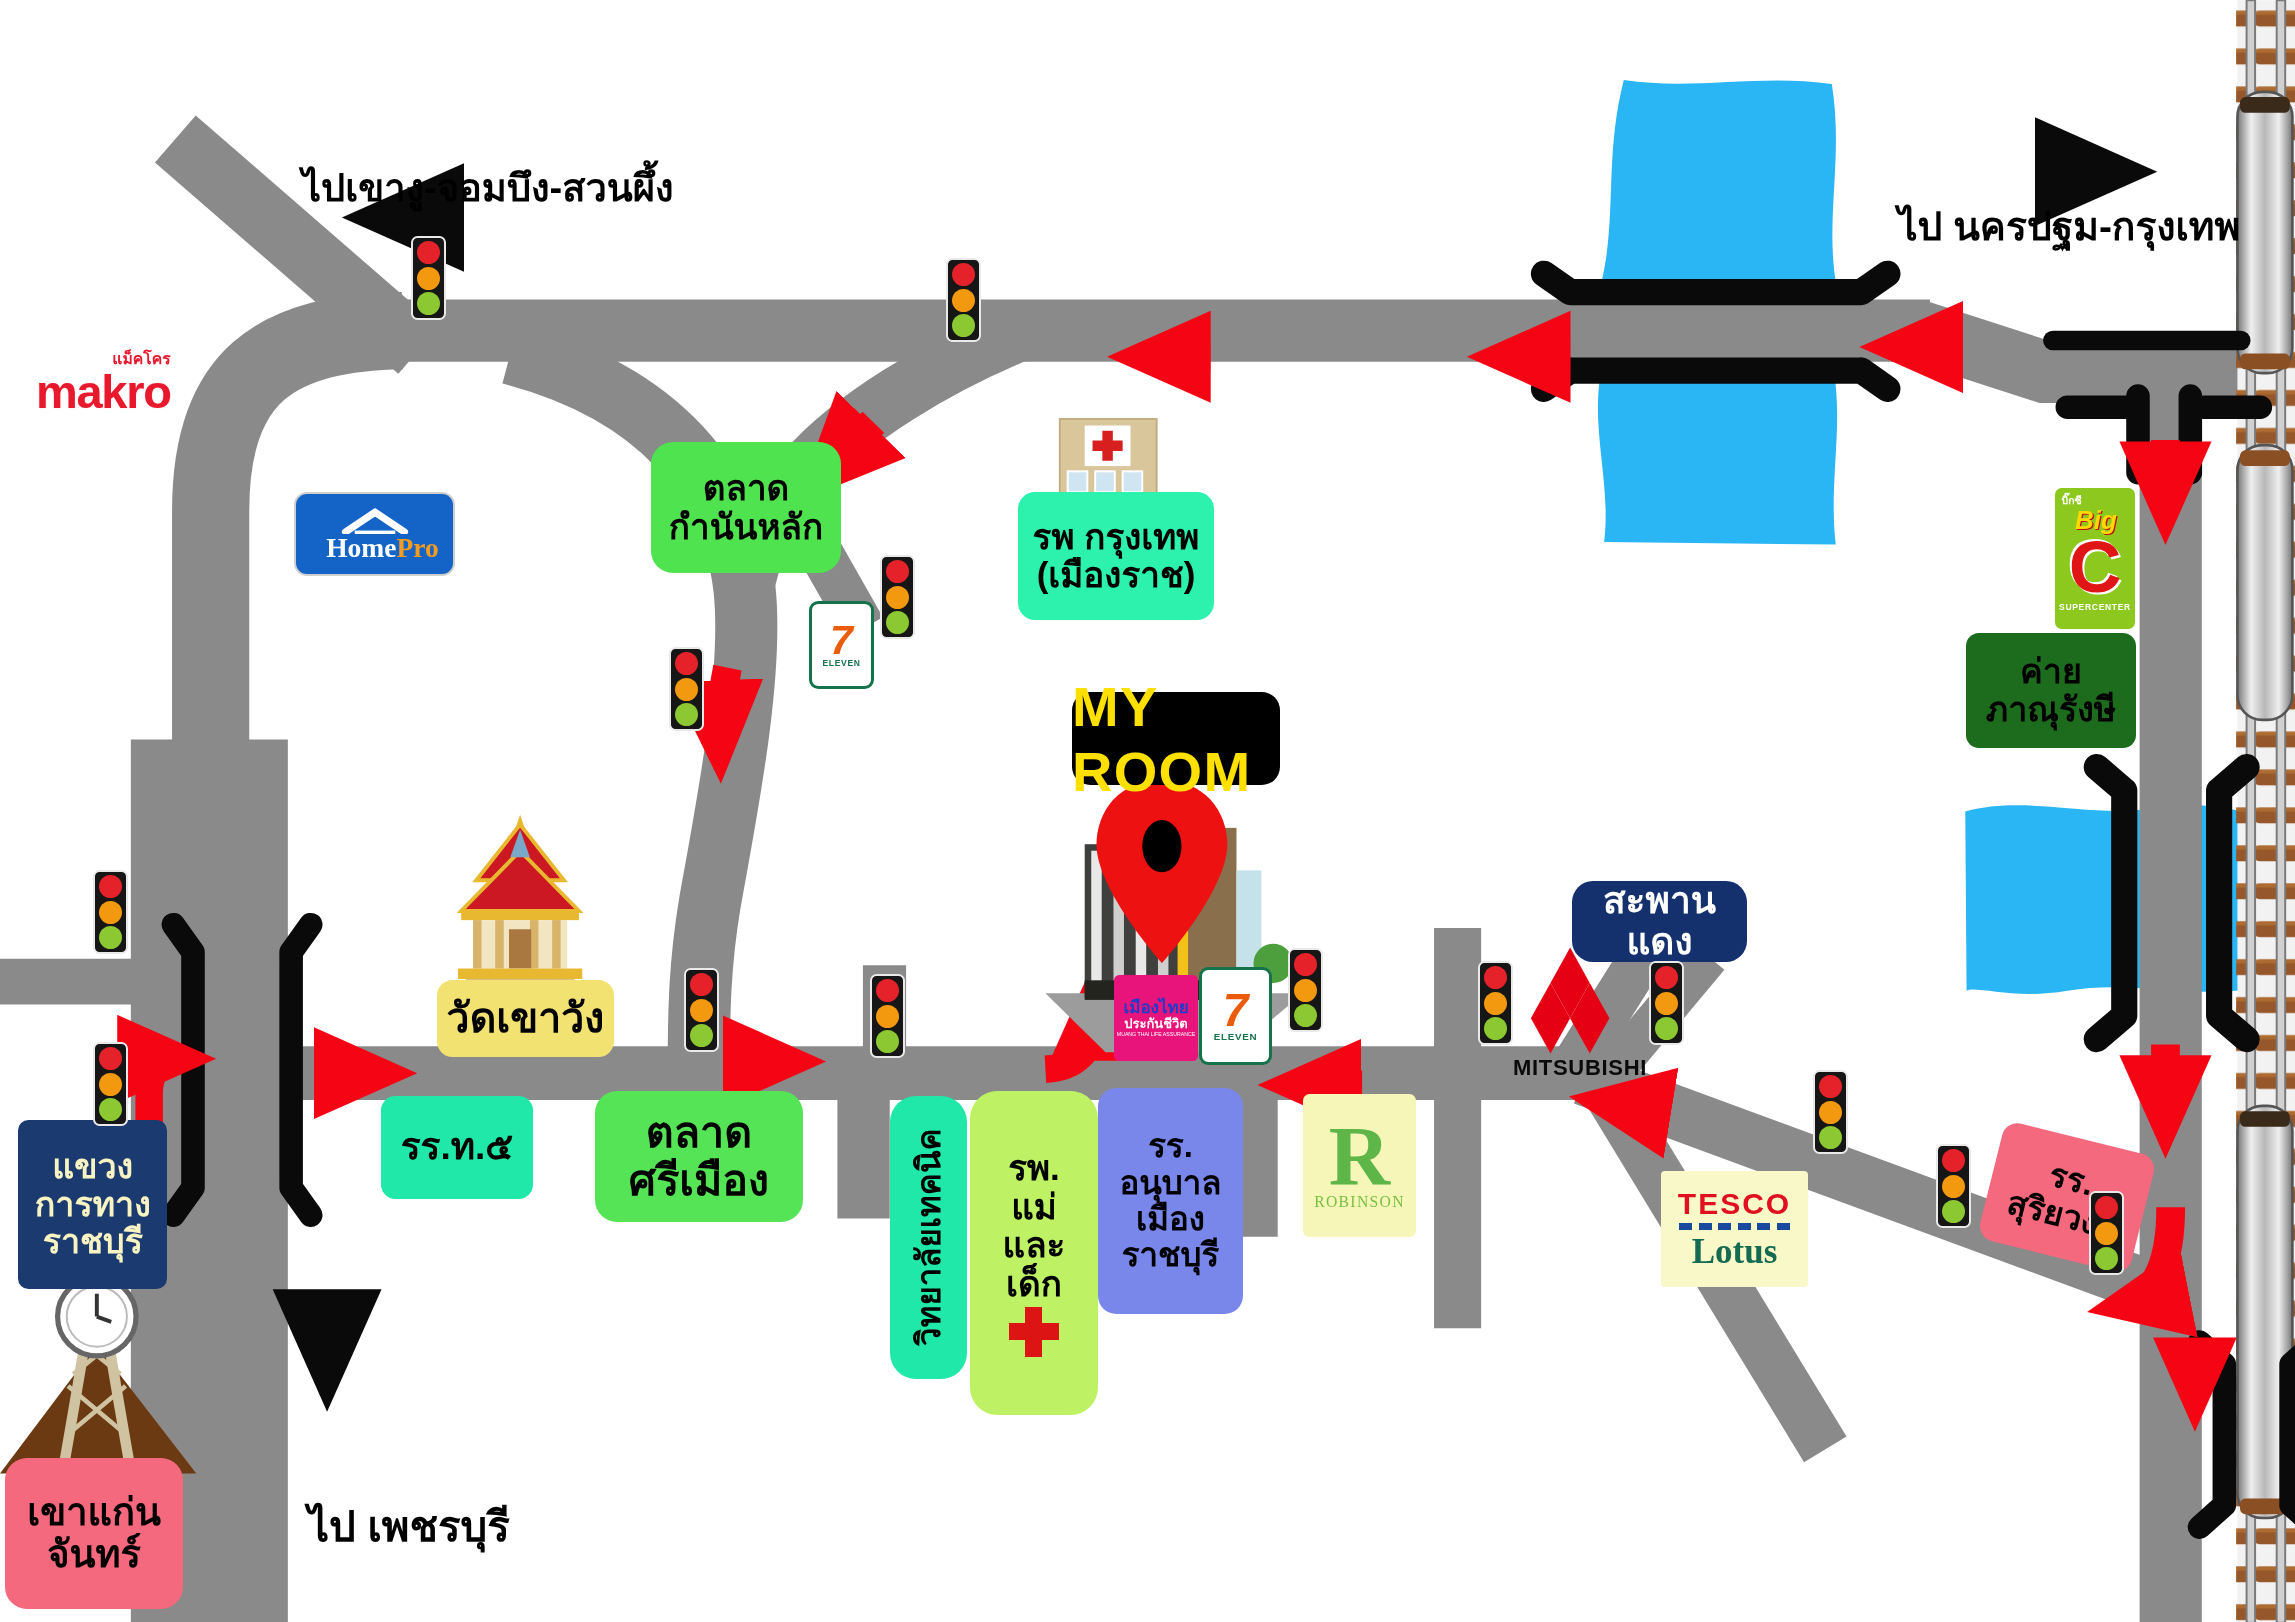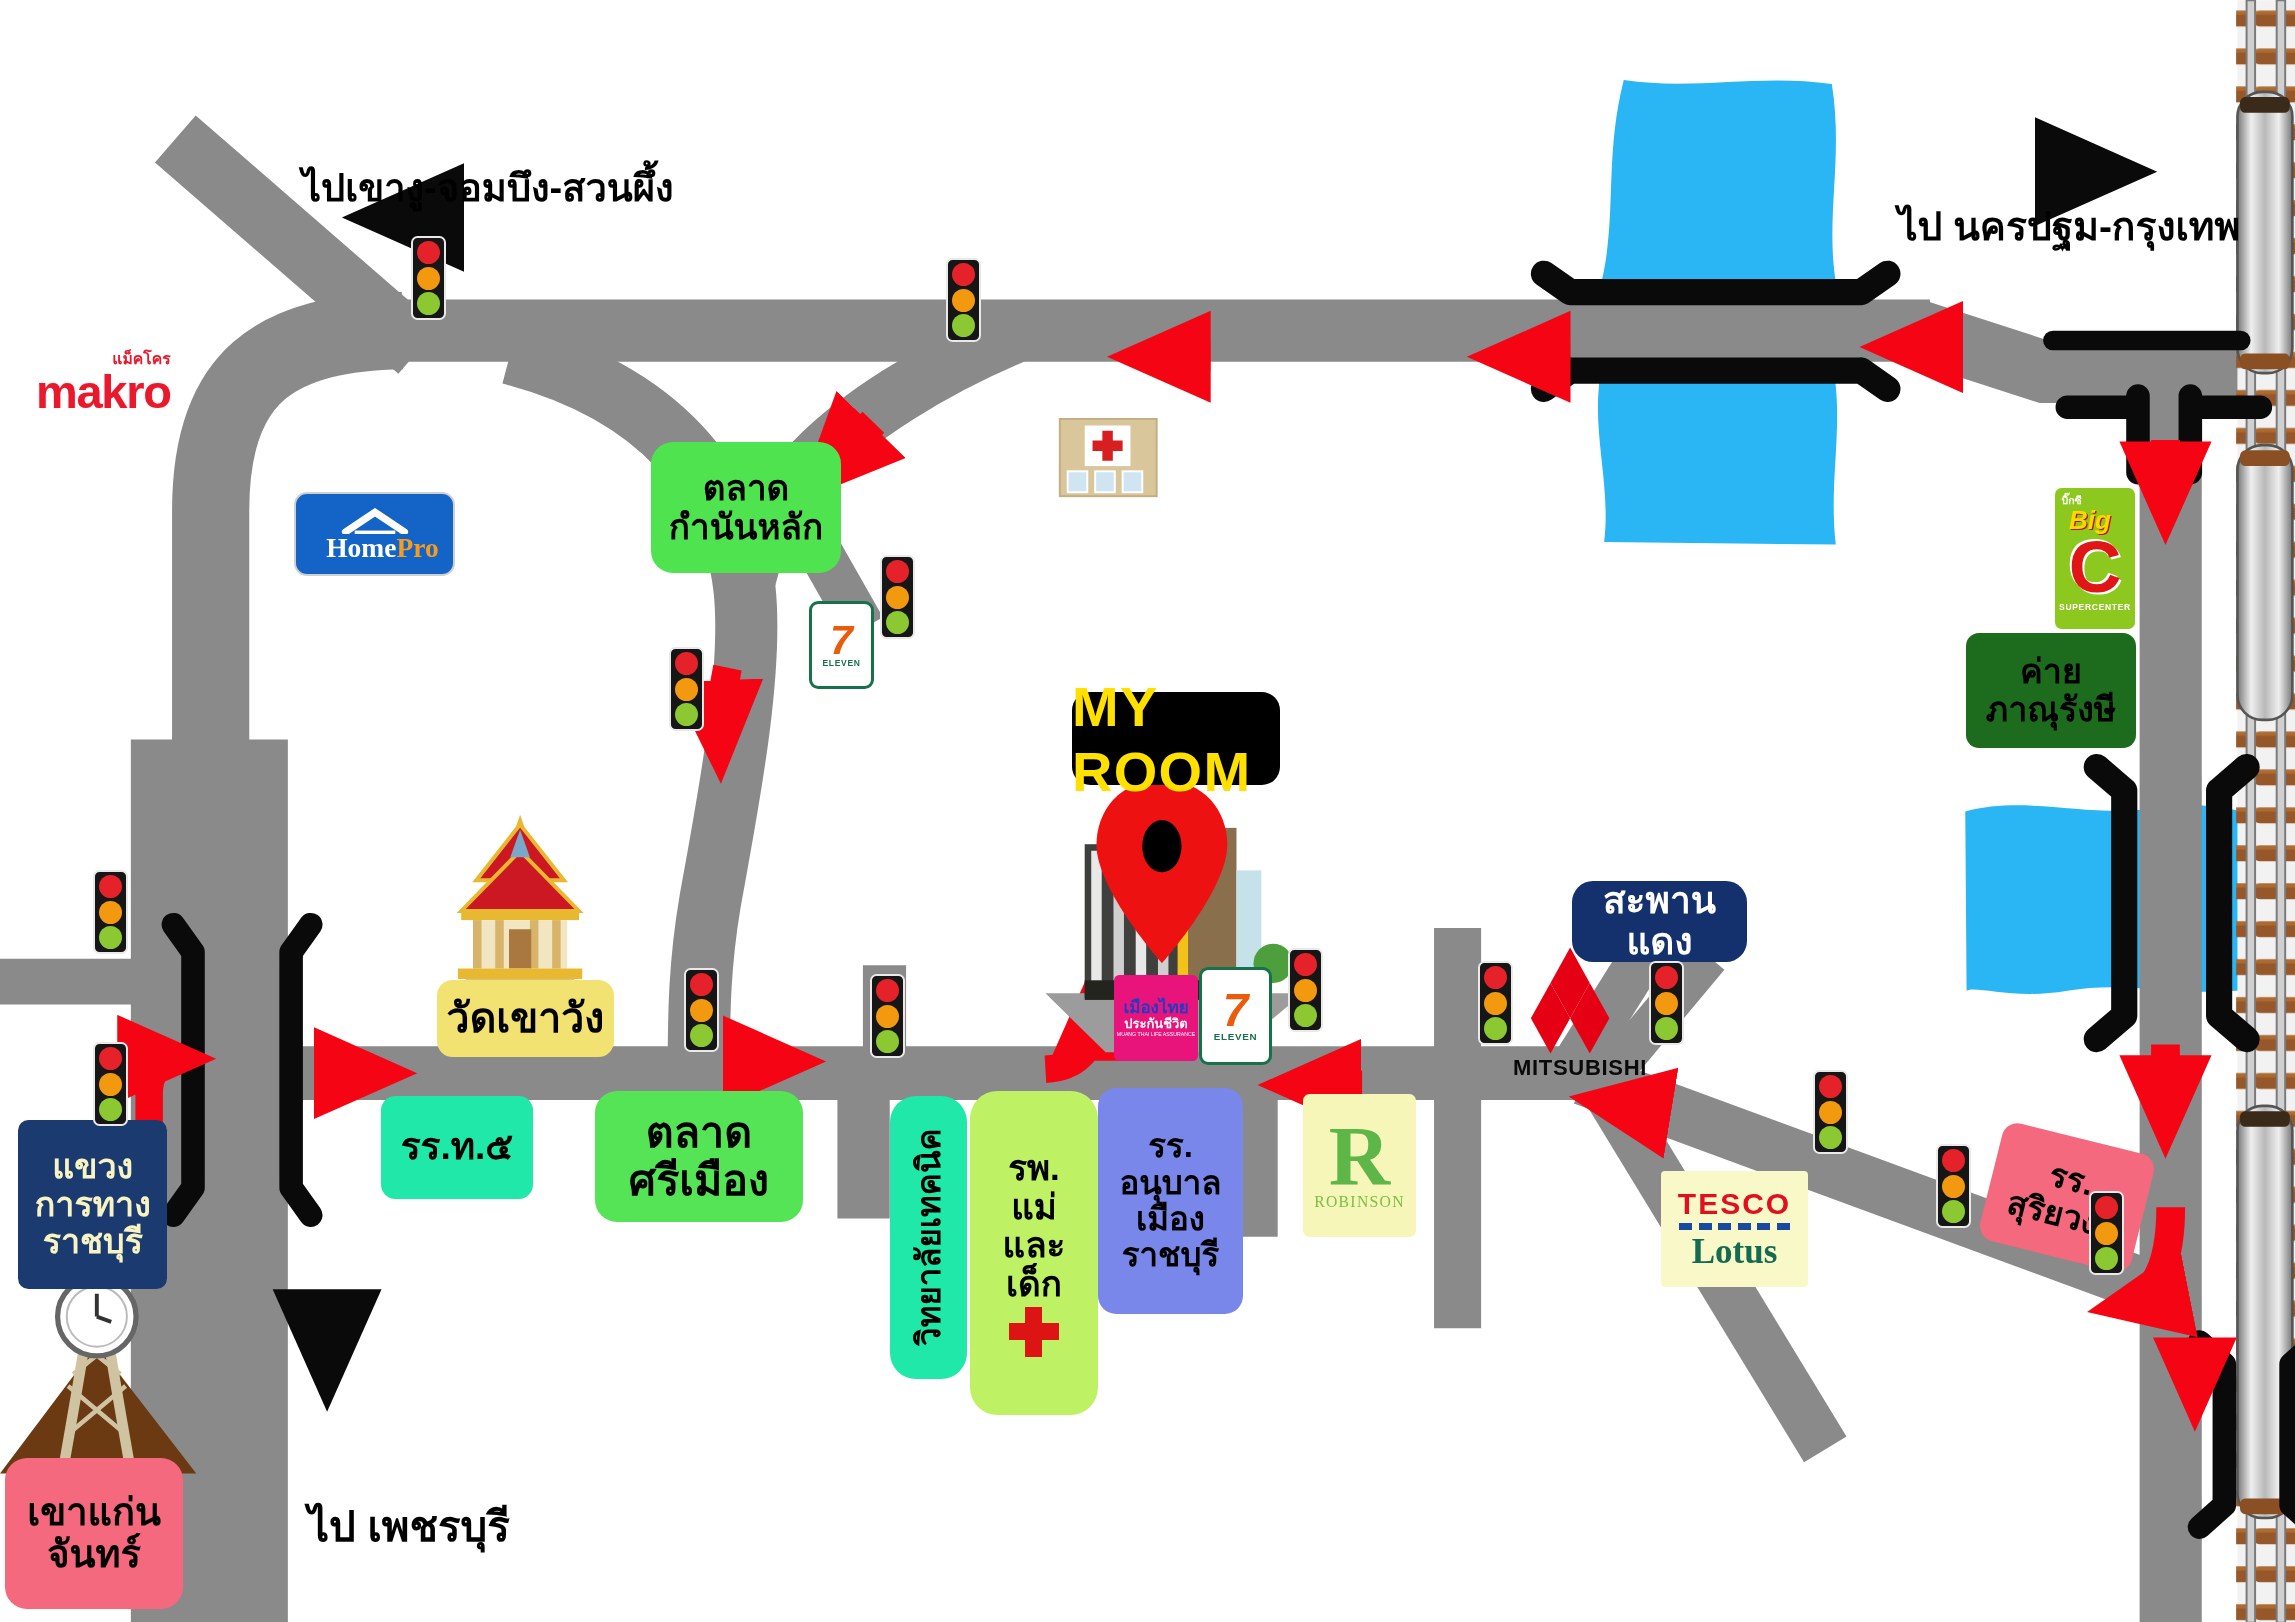--- a/index.html
+++ b/index.html
@@ -38,21 +38,21 @@
   .seven .el{font-weight:bold;color:#15724a;letter-spacing:0.7px;}
   .muangthai{position:absolute;background:#e8147c;border-radius:5.2px;z-index:4;display:flex;
              flex-direction:column;align-items:center;justify-content:center;text-align:center;line-height:1.15;}
   .muangthai .l1{color:#1e3cc8;font-size:17px;font-weight:bold;}
   .muangthai .l2{color:#fff;font-size:13px;font-weight:bold;}
   .muangthai .l3{color:#fff;font-size:5.2px;}
   .bigc{position:absolute;background:#8dc81e;border-radius:6.5px;z-index:4;display:flex;flex-direction:column;
         align-items:center;justify-content:flex-start;padding-top:3.9px;box-sizing:border-box;}
   .bigc .th{color:#fff;font-size:10.5px;font-weight:bold;align-self:flex-start;margin-left:6.5px;text-align:right;}
   .bigc .big{color:#ffd800;font-size:26px;font-weight:900;font-style:italic;line-height:0.9;
-             text-shadow:1.3px 1.3px 0 #c01010;align-self:flex-start;margin-left:14px;}
+             text-shadow:1.3px 1.3px 0 #c01010;align-self:flex-start;margin-left:20px;}
   .bigc .c{color:#e01616;font-size:73px;font-weight:900;line-height:0.95;
            text-shadow:2px 2px 0 #fff,-2px -2px 0 #fff;}
   .bigc .sub{color:#fff;font-size:8.5px;font-weight:bold;letter-spacing:0.7px;}
   .tesco{position:absolute;background:#f8f8c8;border-radius:3.9px;z-index:4;display:flex;flex-direction:column;
          align-items:center;justify-content:center;}
   .tesco .t{color:#e01020;font-size:30px;font-weight:900;letter-spacing:2px;line-height:1;}
   .tesco .dash{width:111px;height:7.9px;margin:3.9px 0;
                background:repeating-linear-gradient(90deg,#1a4a9e 0 13px,transparent 13px 19.6px);}
   .tesco .lo{color:#156a52;font-size:35px;font-weight:bold;line-height:1;
              font-family:"Liberation Serif","DejaVu Serif",serif;}
@@ -326,20 +326,24 @@
   <div class="note" style="left:1898px;top:195px;font-size:39px">ไป นครปฐม-กรุงเทพ</div>
   <div class="note" style="left:308px;top:1493px;font-size:42px">ไป เพชรบุรี</div>
 
   <div class="myroom" style="left:1072px;top:692px;width:208px;height:93px">MY ROOM</div>
 
   <div class="lbl" style="left:651px;top:442px;width:190px;height:131px;background:#4fe44f;font-size:35px">
     <span>ตลาด</span>
     <span>กำนันหลัก</span>
   </div>
 
+  <div class="lbl" style="left:1018px;top:492px;width:196px;height:128px;background:#2df2ae;font-size:35px;border-radius:17px">
+    <span>รพ กรุงเทพ</span>
+    <span>(เมืองราช)</span>
+  </div>
 
   <div class="lbl" style="left:437px;top:980px;width:177px;height:77px;background:#f2e272;font-size:41px;border-radius:15.7px">
     <span>วัดเขาวัง</span>
   </div>
 
   <div class="lbl" style="left:18.3px;top:1120px;width:149px;height:169px;background:#1a3a70;color:#f7f3c2;font-size:34px;border-radius:10.5px">
     <span>แขวง</span>
     <span>การทาง</span>
     <span>ราชบุรี</span>
   </div>

